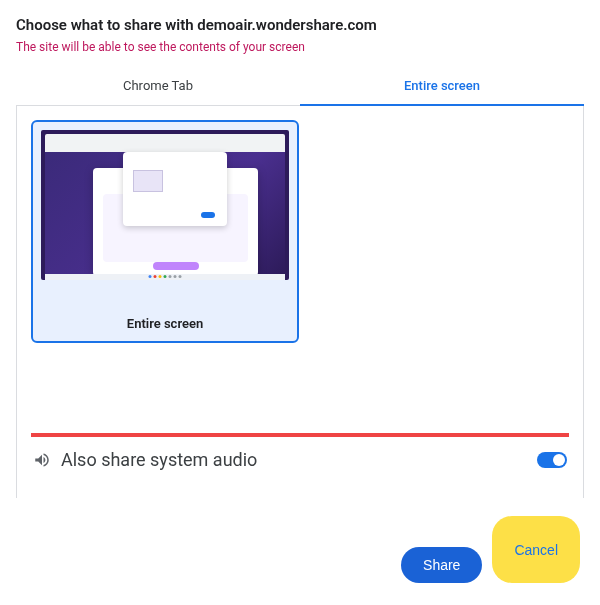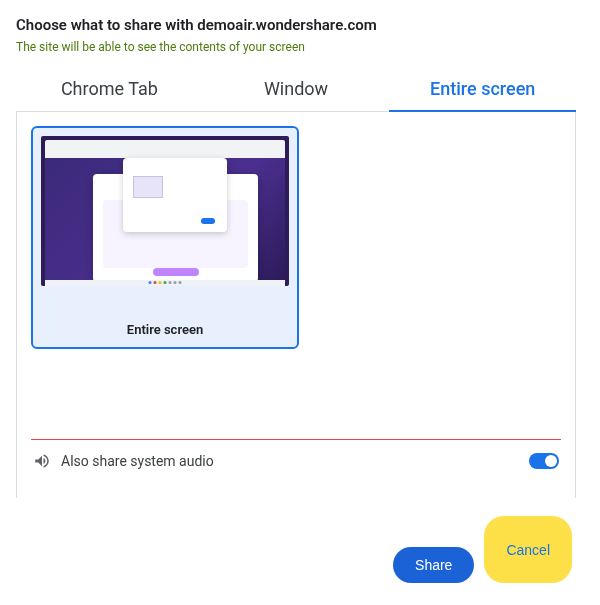--- a/index.html
+++ b/index.html
@@ -5,43 +5,43 @@
   * { box-sizing: border-box; margin: 0; padding: 0; }
   body {
     font-family: -apple-system, BlinkMacSystemFont, "Segoe UI", Roboto, Arial, sans-serif;
     background: #fff;
     color: #202124;
     width: 600px;
     height: 605px;
     overflow: hidden;
   }
   .dialog {
-    padding: 16px 24px 0 16px;
+    padding: 16px 16px 0 16px;
     display: flex;
     flex-direction: column;
     height: 100%;
   }
   .title {
     font-size: 15px;
     font-weight: 600;
     margin-bottom: 6px;
   }
   .subtitle {
     font-size: 12px;
-    color: #4d7c0f;
+    color: #be185d;
     margin-bottom: 14px;
   }
   .tabs {
     display: flex;
     border-bottom: 1px solid #dadce0;
   }
   .tab {
     flex: 1;
     text-align: center;
-    font-size: 18px;
+    font-size: 13px;
     padding: 10px 0 12px 0;
     cursor: pointer;
     color: #3c4043;
     position: relative;
   }
   .tab.active {
     color: #1a73e8;
     font-weight: 500;
   }
   .tab.active::after {
@@ -157,22 +157,22 @@
     font-weight: 600;
     margin-top: 36px;
     color: #202124;
   }
   .spacer { flex: 1; }
   .audio-row {
     display: flex;
     align-items: center;
     gap: 10px;
     padding: 12px 2px 14px 2px;
-    border-top: 1px solid #ef4444;
-    font-size: 14px;
+    border-top: 4px solid #ef4444;
+    font-size: 18px;
     color: #3c4043;
   }
   .audio-icon {
     width: 18px; height: 18px;
     display: flex; align-items: center; justify-content: center;
   }
   .toggle {
     margin-left: auto;
     width: 30px; height: 16px;
     background: #1a73e8;
@@ -214,21 +214,20 @@
 </style>
 </head>
 <body>
 
 <div class="dialog">
   <div class="title">Choose what to share with demoair.wondershare.com</div>
   <div class="subtitle">The site will be able to see the contents of your screen</div>
 
   <div class="tabs">
     <div class="tab">Chrome Tab</div>
-    <div class="tab">Window</div>
     <div class="tab active">Entire screen</div>
   </div>
 
   <div class="content">
     <div class="thumbs">
       <div class="thumb-card">
         <div class="thumb-img">
           <div class="scr-browser"></div>
           <div class="scr-desktop"></div>
           <div class="scr-window1">

